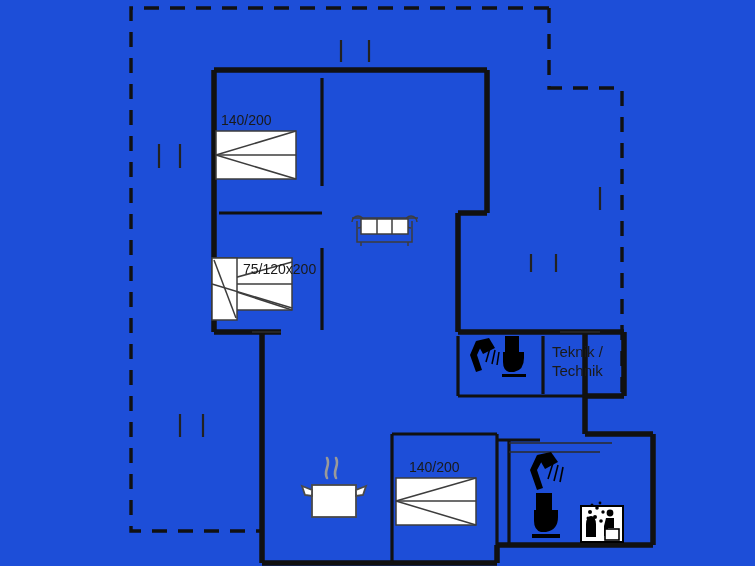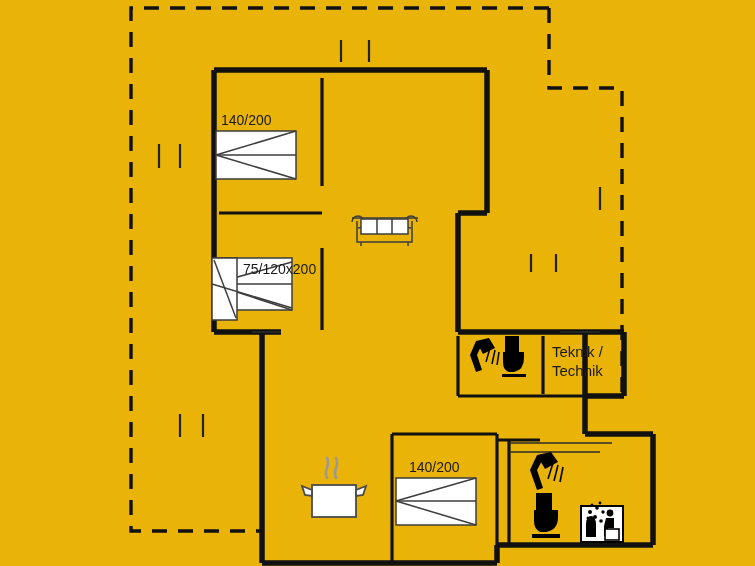--- a/index.html
+++ b/index.html
@@ -2,21 +2,21 @@
 <html><head>
 <meta charset="utf-8">
 <style>
   html,body{margin:0;padding:0;background:#ffffff;}
   body{
     width:755px;height:566px;
     font-family:"Liberation Sans", sans-serif;
     overflow:hidden;
     position:relative;
   }
-  #plan-root{position:relative;width:755px;height:566px;background:#eab308;}
+  #plan-root{position:relative;width:755px;height:566px;background:#1d4ed8;}
   svg#floorplan{display:block;width:755px;height:566px;}
   .room-label{
     font-family:"Liberation Sans", sans-serif;
     font-size:15px;
     fill:#1a1a1a;
   }
   .bed-label{
     font-family:"Liberation Sans", sans-serif;
     font-size:14px;
     fill:#1a1a1a;

